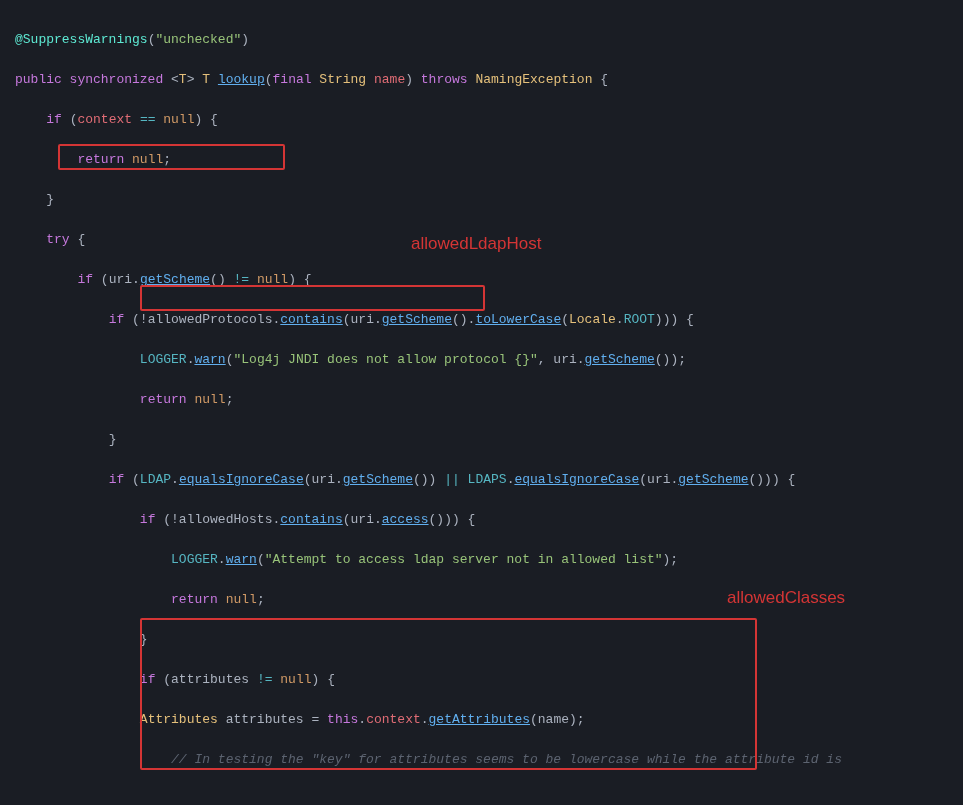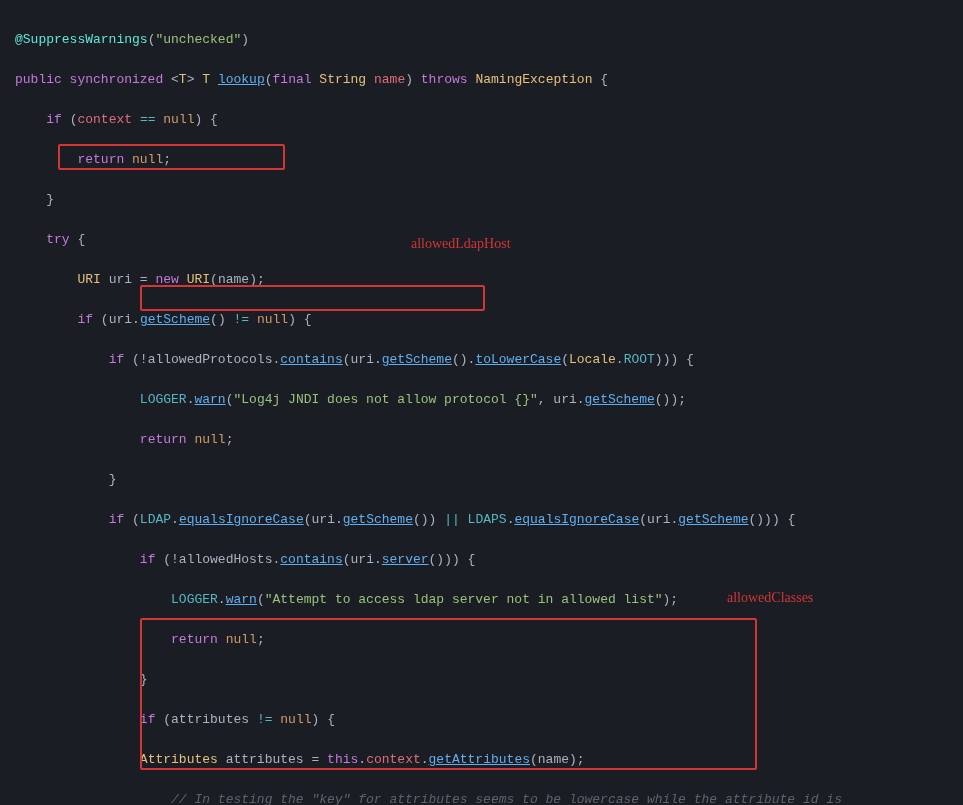--- a/index.html
+++ b/index.html
@@ -37,49 +37,48 @@
 
   .red-box {
     position: absolute;
     border: 2px solid #d43535;
     border-radius: 2px;
     pointer-events: none;
   }
   .red-label {
     position: absolute;
     color: #d43535;
-    font-family: Liberation Serif, serif;
-    font-size: 14px;
+    font-family: Liberation Sans, sans-serif;
+    font-size: 17px;
     font-weight: 400;
     pointer-events: none;
   }
   #box1 { top: 144px; left: 58px; width: 223px; height: 22px; }
   #box2 { top: 285px; left: 140px; width: 341px; height: 22px; }
   #box3 { top: 618px; left: 140px; width: 613px; height: 148px; }
   #label1 { top: 234px; left: 411px; }
   #label2 { top: 588px; left: 699px; margin-left: 28px; }
 </style>
 </head>
 <body>
 
 <div class="code-container">
 <span class="line"><span class="ann">@SuppressWarnings</span><span class="punct">(</span><span class="str">"unchecked"</span><span class="punct">)</span></span>
 <span class="line"><span class="kw">public synchronized</span> <span class="punct">&lt;</span><span class="type">T</span><span class="punct">&gt; </span><span class="type">T</span> <span class="method">lookup</span><span class="punct">(</span><span class="kw">final</span> <span class="type">String</span> <span class="var">name</span><span class="punct">) </span><span class="kw">throws</span> <span class="type">NamingException</span> <span class="punct">{</span></span>
 <span class="line">    <span class="kw">if</span> <span class="punct">(</span><span class="var">context</span> <span class="op">==</span> <span class="nullkw">null</span><span class="punct">) {</span></span>
 <span class="line">        <span class="kw">return</span> <span class="nullkw">null</span><span class="punct">;</span></span>
 <span class="line">    <span class="punct">}</span></span>
 <span class="line">    <span class="kw">try</span> <span class="punct">{</span></span>
-<span class="line">        <span class="type">URI</span> <span class="ident">uri</span> <span class="punct">=</span> <span class="kw">new</span> <span class="type">URI</span><span class="punct">(</span><span class="ident">name</span><span class="punct">);</span></span>
 <span class="line">        <span class="kw">if</span> <span class="punct">(</span><span class="ident">uri</span><span class="punct">.</span><span class="method">getScheme</span><span class="punct">() </span><span class="op">!=</span> <span class="nullkw">null</span><span class="punct">) {</span></span>
 <span class="line">            <span class="kw">if</span> <span class="punct">(!</span><span class="ident">allowedProtocols</span><span class="punct">.</span><span class="method">contains</span><span class="punct">(</span><span class="ident">uri</span><span class="punct">.</span><span class="method">getScheme</span><span class="punct">().</span><span class="method">toLowerCase</span><span class="punct">(</span><span class="type">Locale</span><span class="punct">.</span><span class="const">ROOT</span><span class="punct">))) {</span></span>
 <span class="line">                <span class="const">LOGGER</span><span class="punct">.</span><span class="method">warn</span><span class="punct">(</span><span class="str">"Log4j JNDI does not allow protocol {}"</span><span class="punct">, </span><span class="ident">uri</span><span class="punct">.</span><span class="method">getScheme</span><span class="punct">());</span></span>
 <span class="line">                <span class="kw">return</span> <span class="nullkw">null</span><span class="punct">;</span></span>
 <span class="line">            <span class="punct">}</span></span>
 <span class="line">            <span class="kw">if</span> <span class="punct">(</span><span class="const">LDAP</span><span class="punct">.</span><span class="method">equalsIgnoreCase</span><span class="punct">(</span><span class="ident">uri</span><span class="punct">.</span><span class="method">getScheme</span><span class="punct">()) </span><span class="op">||</span> <span class="const">LDAPS</span><span class="punct">.</span><span class="method">equalsIgnoreCase</span><span class="punct">(</span><span class="ident">uri</span><span class="punct">.</span><span class="method">getScheme</span><span class="punct">())) {</span></span>
-<span class="line">                <span class="kw">if</span> <span class="punct">(!</span><span class="ident">allowedHosts</span><span class="punct">.</span><span class="method">contains</span><span class="punct">(</span><span class="ident">uri</span><span class="punct">.</span><span class="method">server</span><span class="punct">())) {</span></span>
+<span class="line">                <span class="kw">if</span> <span class="punct">(!</span><span class="ident">allowedHosts</span><span class="punct">.</span><span class="method">contains</span><span class="punct">(</span><span class="ident">uri</span><span class="punct">.</span><span class="method">access</span><span class="punct">())) {</span></span>
 <span class="line">                    <span class="const">LOGGER</span><span class="punct">.</span><span class="method">warn</span><span class="punct">(</span><span class="str">"Attempt to access ldap server not in allowed list"</span><span class="punct">);</span></span>
 <span class="line">                    <span class="kw">return</span> <span class="nullkw">null</span><span class="punct">;</span></span>
 <span class="line">                <span class="punct">}</span></span>
 <span class="line">                <span class="kw">if</span> <span class="punct">(</span><span class="ident">attributes</span> <span class="op">!=</span> <span class="nullkw">null</span><span class="punct">) {</span></span>
 <span class="line">                <span class="type">Attributes</span> <span class="ident">attributes</span> <span class="punct">=</span> <span class="thiskw">this</span><span class="punct">.</span><span class="var">context</span><span class="punct">.</span><span class="method">getAttributes</span><span class="punct">(</span><span class="ident">name</span><span class="punct">);</span></span>
 <span class="line">                    <span class="comment">// In testing the "key" for attributes seems to be lowercase while the attribute id is</span></span>
 
 
 
 

